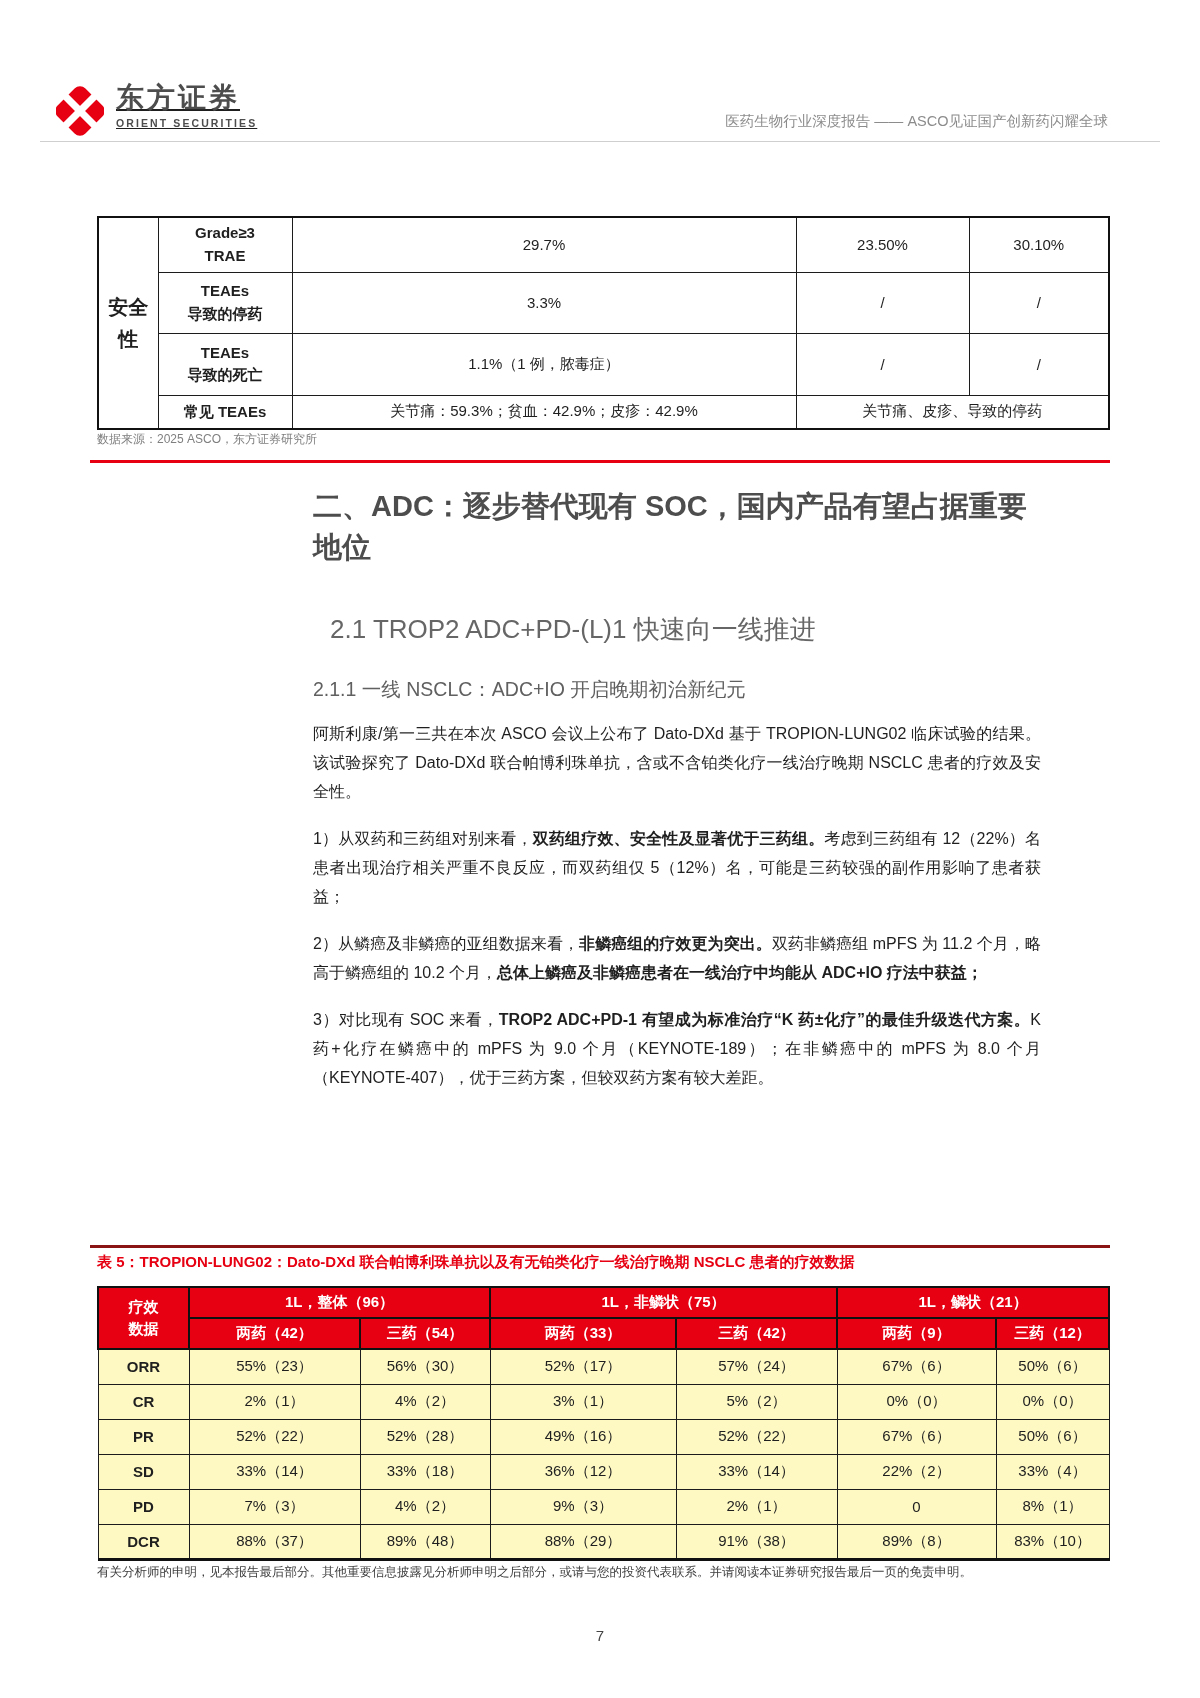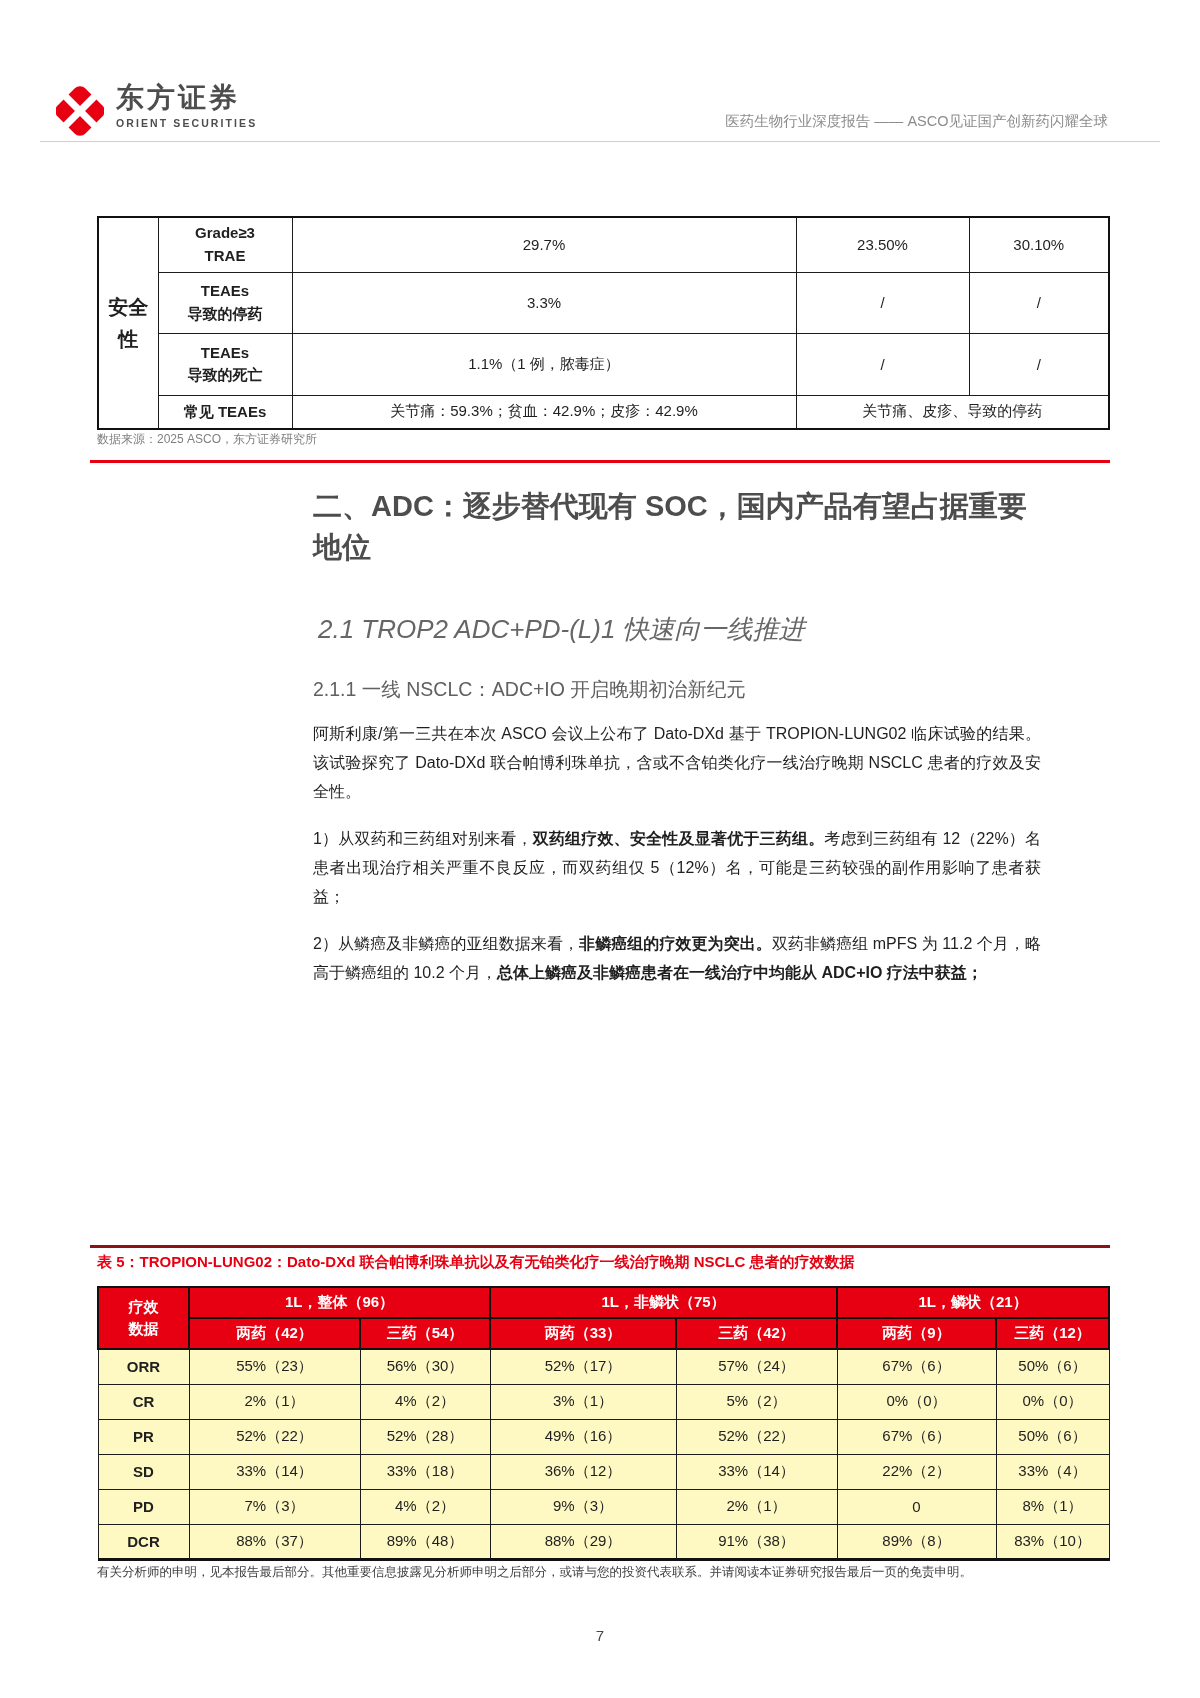--- a/index.html
+++ b/index.html
@@ -6,38 +6,38 @@
   html,body { background:#888; }
   .page {
     position:relative; width:1200px; height:1698px; margin:0 auto;
     background:#ffffff; overflow:hidden;
     font-family:"Liberation Sans", sans-serif;
     color:#1f1f1f;
   }
   
   .logo { position:absolute; left:56px; top:82px; display:flex; align-items:flex-start; }
   .logo-mark { width:48px; height:54px; margin-top:2px; }
-  .logo-text { margin-left:12px; }
+  .logo-text { margin-left:12px;text-decoration:underline; }
   .logo-cn { font-size:28px; font-weight:bold; color:#4d4d4d; letter-spacing:3px; line-height:32px; }
   .logo-en { font-size:10.5px; font-weight:bold; color:#4d4d4d; letter-spacing:2.1px; margin-top:3px; }
   .header-right { position:absolute; top:112px; right:92px; font-size:14.5px; color:#8c8c8c; }
   .header-divider { position:absolute; left:40px; top:141px; width:1120px; height:1px; background:#cfcfcf; }
 
   
   .safety-table { position:absolute; left:97px; top:216px; border-collapse:collapse; table-layout:fixed; width:1011px; }
   .safety-table td { border:1.6px solid #1c1c1c; text-align:center; vertical-align:middle; font-size:15px; padding:2px 6px; }
   .safety-table { border:2.5px solid #111; }
   .safety-table .lbl { font-weight:bold; line-height:1.5; }
   .safety-table .grp { font-weight:bold; font-size:20px; line-height:1.6; }
   .source-note { position:absolute; left:97px; top:431px; font-size:12px; color:#7f7f7f; }
   .red-rule { position:absolute; left:90px; top:460px; width:1020px; height:2.5px; background:#E60012; }
 
   
   .h1 { position:absolute; left:313px; top:486px; width:736px; font-size:29px; font-weight:bold; color:#4d4d4d; line-height:41px; }
-  .h2 { position:absolute; left:318px; top:612px; width:740px; font-size:26px; color:#666666;font-style:italic; }
+  .h2 { position:absolute; left:330px; top:612px; width:740px; font-size:26px; color:#666666; }
   .h3 { position:absolute; left:313px; top:676px; width:740px; font-size:19.5px; color:#606060; }
   .body-copy { position:absolute; left:313px; top:719px; width:728px; font-size:16px; line-height:29px; text-align:justify; color:#1f1f1f; }
   .body-copy p { margin:0 0 18px 0; }
   .body-copy .b { font-weight:bold; }
 
   
   .t5-rule { position:absolute; left:90px; top:1245px; width:1020px; height:3px; background:#8a1414; }
   .t5-title { position:absolute; left:97px; top:1253px; width:1013px; font-size:15px; font-weight:bold; color:#E60012; }
   .t5 { position:absolute; left:97px; top:1286px; border-collapse:collapse; table-layout:fixed; width:1011px; border-bottom:3.5px solid #111; }
   .t5 td { border:1.6px solid #1c1c1c; text-align:center; vertical-align:middle; font-size:15px; padding:0 4px; }
@@ -122,20 +122,21 @@
   <div class="red-rule"></div>
 
   <div class="h1">二、ADC：逐步替代现有 SOC，国内产品有望占据重要地位</div>
   <div class="h2">2.1 TROP2 ADC+PD-(L)1 快速向一线推进</div>
   <div class="h3">2.1.1 一线 NSCLC：ADC+IO 开启晚期初治新纪元</div>
 
   <div class="body-copy">
     <p><span>阿斯利康/第一三共在本次 ASCO 会议上公布了 Dato-DXd 基于 TROPION-LUNG02 临床试验的结果。该试验探究了 Dato-DXd 联合帕博利珠单抗，含或不含铂类化疗一线治疗晚期 NSCLC 患者的疗效及安全性。</span></p>
     <p><span>1）从双药和三药组对别来看，</span><span class="b">双药组疗效、安全性及显著优于三药组。</span><span>考虑到三药组有 12（22%）名患者出现治疗相关严重不良反应，而双药组仅 5（12%）名，可能是三药较强的副作用影响了患者获益；</span></p>
     <p><span>2）从鳞癌及非鳞癌的亚组数据来看，</span><span class="b">非鳞癌组的疗效更为突出。</span><span>双药非鳞癌组 mPFS 为 11.2 个月，略高于鳞癌组的 10.2 个月，</span><span class="b">总体上鳞癌及非鳞癌患者在一线治疗中均能从 ADC+IO 疗法中获益；</span></p>
+    <p><span>3）对比现有 SOC 来看，</span><span class="b">TROP2 ADC+PD-1 有望成为标准治疗“K 药±化疗”的最佳升级迭代方案。</span><span>K 药+化疗在鳞癌中的 mPFS 为 9.0 个月（KEYNOTE-189）；在非鳞癌中的 mPFS 为 8.0 个月（KEYNOTE-407），优于三药方案，但较双药方案有较大差距。</span></p>
   </div>
 
   <div class="t5-rule"></div>
   <div class="t5-title">表 5：TROPION-LUNG02：Dato-DXd 联合帕博利珠单抗以及有无铂类化疗一线治疗晚期 NSCLC 患者的疗效数据</div>
   <table class="t5">
     <colgroup>
         <col style="width:91px">
         <col style="width:171px">
         <col style="width:130px">
         <col style="width:186px">

